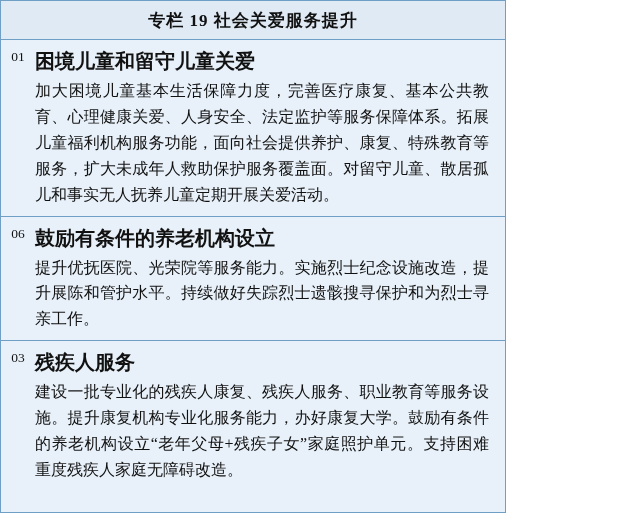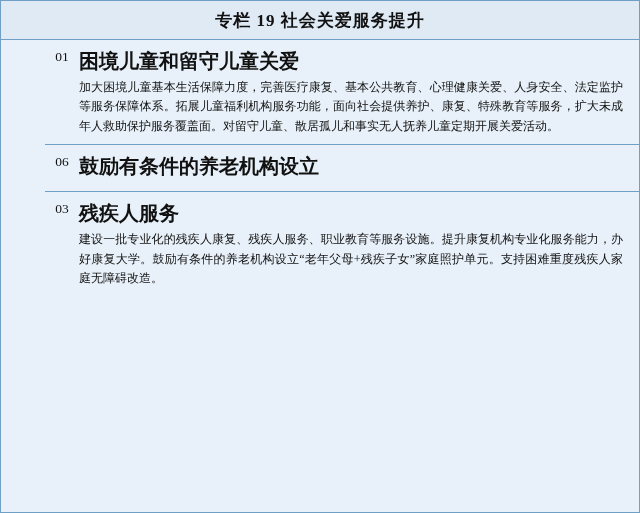--- a/index.html
+++ b/index.html
@@ -7,21 +7,21 @@
     padding: 0;
   }
   body {
     width: 640px;
     height: 513px;
     background: #ffffff;
     font-family: "Liberation Serif", "DejaVu Serif", serif;
     overflow: hidden;
   }
   .box {
-    width: 640px;
+    width: 506px;
     height: 513px;
     box-sizing: border-box;
     background: #e8f1f9;
     border: 1px solid #6f9fc4;
     display: flex;
     flex-direction: column;
   }
   .title-bar {
     height: 38px;
     flex: 0 0 38px;
@@ -35,21 +35,20 @@
     font-size: 17px;
     font-weight: bold;
     letter-spacing: 1px;
     color: #111111;
     font-family: "Liberation Serif", "DejaVu Serif", serif;
   }
   .items {
     flex: 1 1 auto;
     display: flex;
     flex-direction: column;
-    padding-left: 44px;
   }
   .item {
     display: flex;
     flex-direction: row;
     border-bottom: 1px solid #6f9fc4;
     box-sizing: border-box;
   }
   .item:last-child {
     border-bottom: none;
   }
@@ -67,21 +66,21 @@
     padding: 7px 16px 8px 0;
   }
   .item-title {
     font-size: 20px;
     font-weight: bold;
     color: #111111;
     margin-bottom: 2px;
     line-height: 1.45;
   }
   .item-body {
-    font-size: 12px;
+    font-size: 16px;
     line-height: 1.62;
     color: #111111;
     text-align: justify;
     text-justify: inter-ideograph;
   }
 </style>
 </head>
 <body>
 
 <div class="box">
@@ -97,20 +96,21 @@
       <div class="content">
         <div class="item-title">困境儿童和留守儿童关爱</div>
         <div class="item-body">加大困境儿童基本生活保障力度，完善医疗康复、基本公共教育、心理健康关爱、人身安全、法定监护等服务保障体系。拓展儿童福利机构服务功能，面向社会提供养护、康复、特殊教育等服务，扩大未成年人救助保护服务覆盖面。对留守儿童、散居孤儿和事实无人抚养儿童定期开展关爱活动。</div>
       </div>
     </div>
 
     <div class="item">
       <div class="num">06</div>
       <div class="content">
         <div class="item-title">鼓励有条件的养老机构设立</div>
+        <div class="item-body">提升优抚医院、光荣院等服务能力。实施烈士纪念设施改造，提升展陈和管护水平。持续做好失踪烈士遗骸搜寻保护和为烈士寻亲工作。</div>
       </div>
     </div>
 
     <div class="item">
       <div class="num">03</div>
       <div class="content">
         <div class="item-title">残疾人服务</div>
         <div class="item-body">建设一批专业化的残疾人康复、残疾人服务、职业教育等服务设施。提升康复机构专业化服务能力，办好康复大学。鼓励有条件的养老机构设立“老年父母+残疾子女”家庭照护单元。支持困难重度残疾人家庭无障碍改造。</div>
       </div>
     </div>

